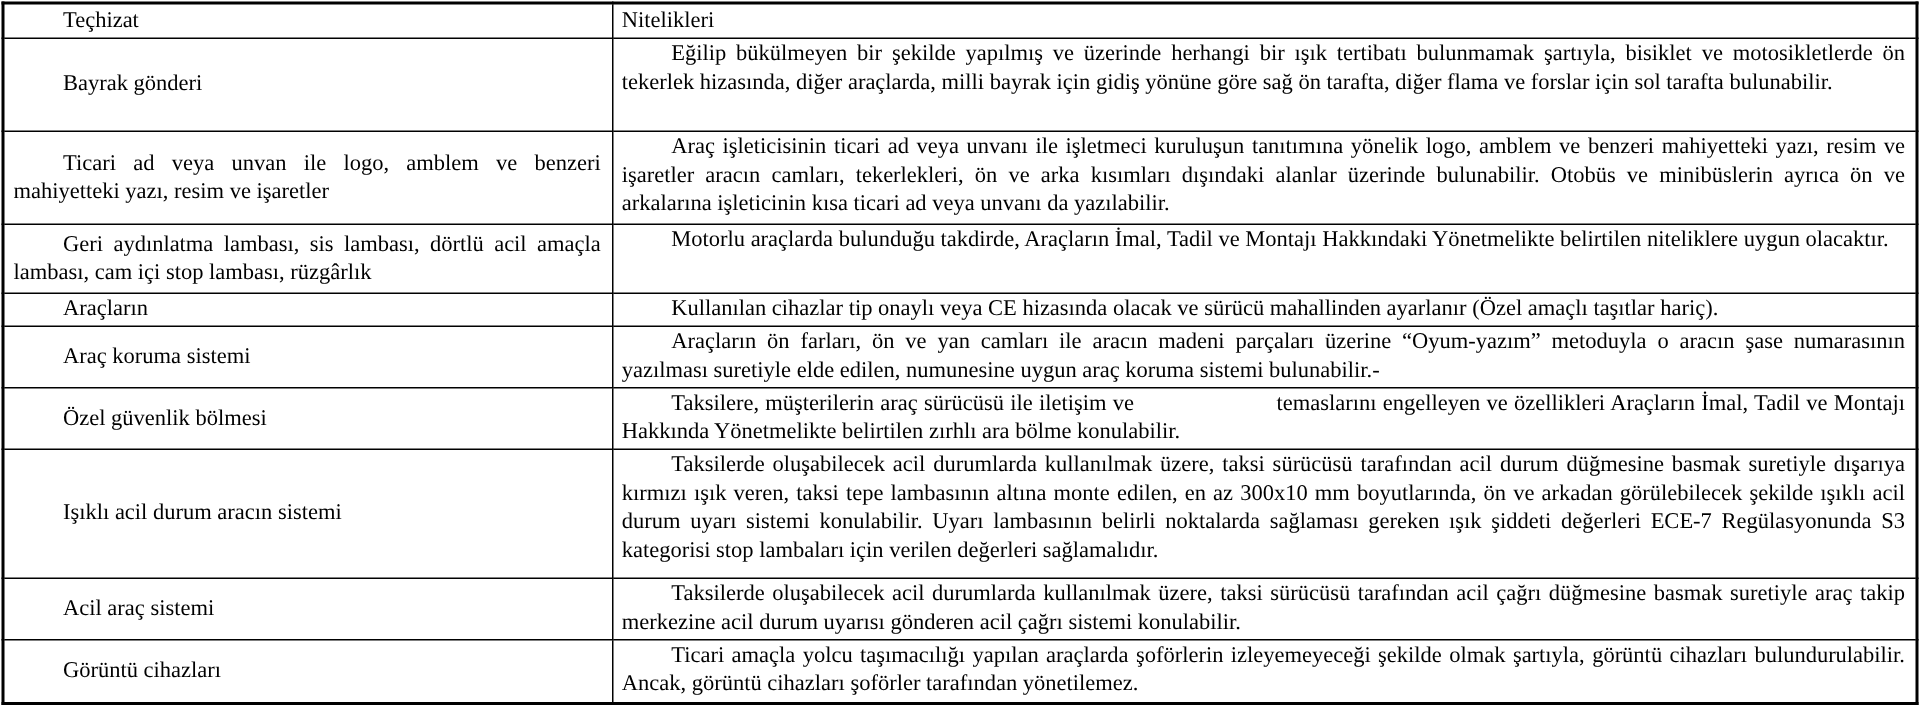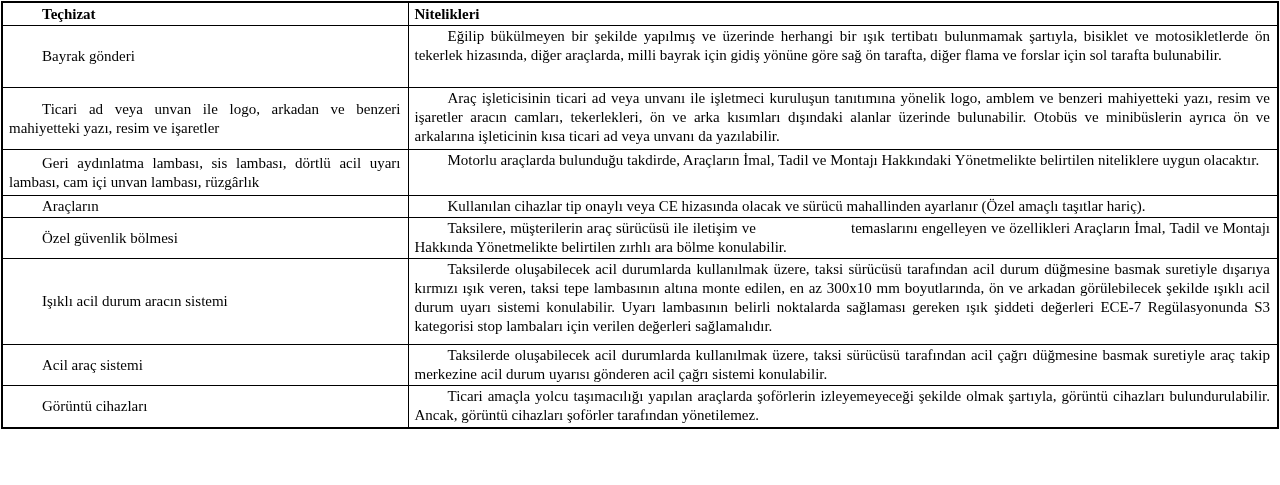--- a/index.html
+++ b/index.html
@@ -23,21 +23,21 @@
   }
   .doc-table th, .doc-table td {
     border: 1px solid #000000;
     font-size: 15px;
     line-height: 19px;
     padding: 1px 7px 1px 6px;
     overflow: hidden;
     font-weight: normal;
   }
   .doc-table th {
-    font-weight: bold;
+    font-weight: normal;
     height: 20px;
   }
   th.col-equipment {
     text-align: left;
     text-indent: 33px;
   }
   th.col-qualities {
     text-align: left;
   }
   td.cell-equipment {
@@ -70,30 +70,34 @@
       <th class="col-equipment">Teçhizat</th>
       <th class="col-qualities">Nitelikleri</th>
     </tr>
   </thead>
   <tbody>
     <tr style="height:62px">
       <td class="cell-equipment">Bayrak gönderi</td>
       <td class="cell-qualities">Eğilip bükülmeyen bir şekilde yapılmış ve üzerinde herhangi bir ışık tertibatı bulunmamak şartıyla, bisiklet ve motosikletlerde ön tekerlek hizasında, diğer araçlarda, milli bayrak için gidiş yönüne göre sağ ön tarafta, diğer flama ve forslar için sol tarafta bulunabilir.</td>
     </tr>
     <tr style="height:62px">
-      <td class="cell-equipment">Ticari ad veya unvan ile logo, arkadan ve benzeri mahiyetteki yazı, resim ve işaretler</td>
+      <td class="cell-equipment">Ticari ad veya unvan ile logo, amblem ve benzeri mahiyetteki yazı, resim ve işaretler</td>
       <td class="cell-qualities">Araç işleticisinin ticari ad veya unvanı ile işletmeci kuruluşun tanıtımına yönelik logo, amblem ve benzeri mahiyetteki yazı, resim ve işaretler aracın camları, tekerlekleri, ön ve arka kısımları dışındaki alanlar üzerinde bulunabilir. Otobüs ve minibüslerin ayrıca ön ve arkalarına işleticinin kısa ticari ad veya unvanı da yazılabilir.</td>
     </tr>
     <tr style="height:46px">
-      <td class="cell-equipment">Geri aydınlatma lambası, sis lambası, dörtlü acil uyarı lambası, cam içi unvan lambası, rüzgârlık</td>
+      <td class="cell-equipment">Geri aydınlatma lambası, sis lambası, dörtlü acil amaçla lambası, cam içi stop lambası, rüzgârlık</td>
       <td class="cell-qualities">Motorlu araçlarda bulunduğu takdirde, Araçların İmal, Tadil ve Montajı Hakkındaki Yönetmelikte belirtilen niteliklere uygun olacaktır.</td>
     </tr>
     <tr style="height:20px">
       <td class="cell-equipment">Araçların</td>
       <td class="cell-qualities">Kullanılan cihazlar tip onaylı veya CE hizasında olacak ve sürücü mahallinden ayarlanır (Özel amaçlı taşıtlar hariç).</td>
+    </tr>
+    <tr style="height:37px">
+      <td class="cell-equipment">Araç koruma sistemi</td>
+      <td class="cell-qualities">Araçların ön farları, ön ve yan camları ile aracın madeni parçaları üzerine “Oyum-yazım” metoduyla o aracın şase numarasının yazılması suretiyle elde edilen, numunesine uygun araç koruma sistemi bulunabilir.-</td>
     </tr>
     <tr style="height:41px">
       <td class="cell-equipment">Özel güvenlik bölmesi</td>
       <td class="cell-qualities">
         <span>Taksilere, müşterilerin araç sürücüsü ile iletişim ve</span><span class="blank-gap"></span><span>temaslarını engelleyen ve özellikleri Araçların İmal, Tadil ve Montajı Hakkında Yönetmelikte belirtilen zırhlı ara bölme konulabilir.</span>
       </td>
     </tr>
     <tr style="height:86px">
       <td class="cell-equipment">Işıklı acil durum aracın sistemi</td>
       <td class="cell-qualities">Taksilerde oluşabilecek acil durumlarda kullanılmak üzere, taksi sürücüsü tarafından acil durum düğmesine basmak suretiyle dışarıya kırmızı ışık veren, taksi tepe lambasının altına monte edilen, en az 300x10 mm boyutlarında, ön ve arkadan görülebilecek şekilde ışıklı acil durum uyarı sistemi konulabilir. Uyarı lambasının belirli noktalarda sağlaması gereken ışık şiddeti değerleri ECE-7 Regülasyonunda S3 kategorisi stop lambaları için verilen değerleri sağlamalıdır.</td>

